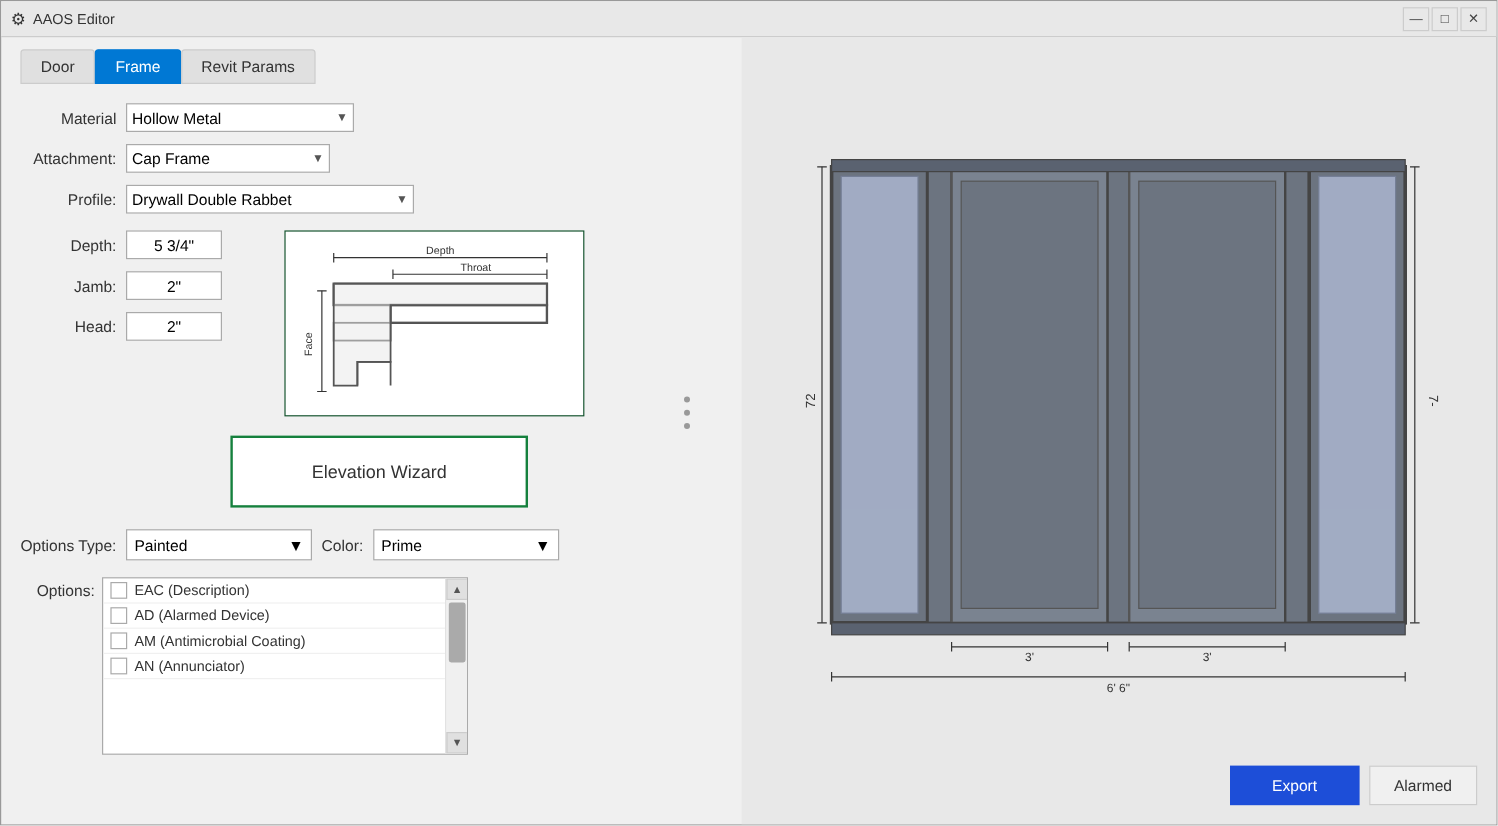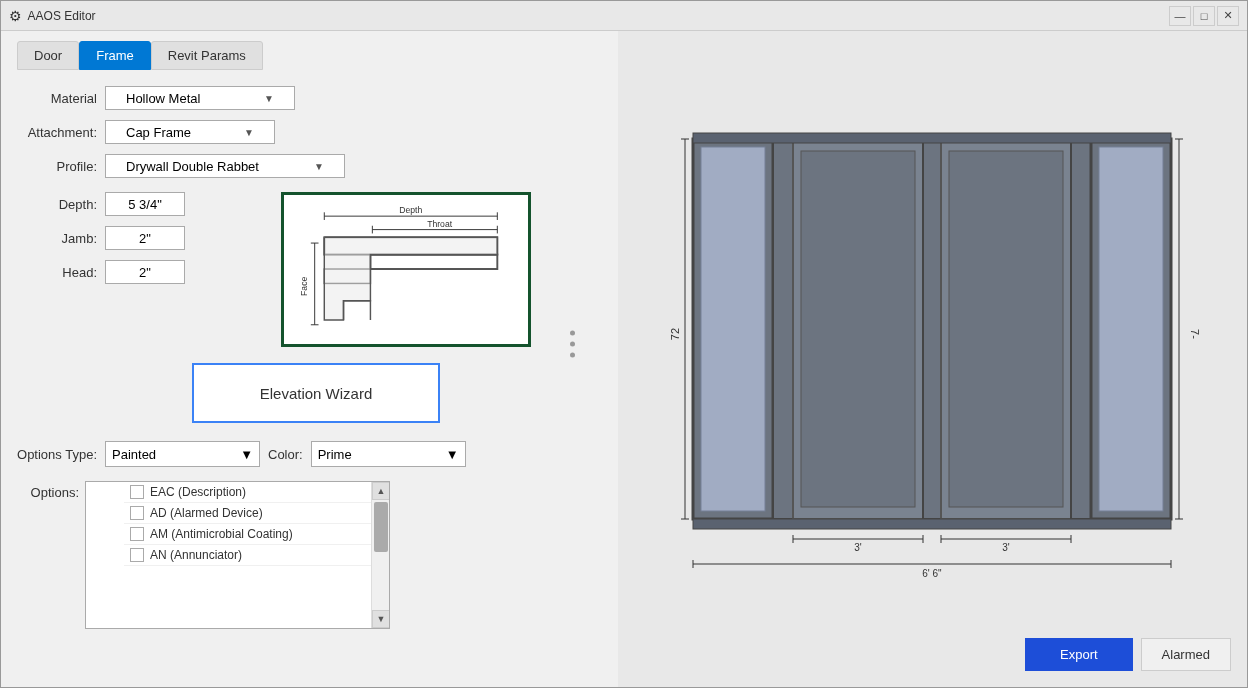--- a/index.html
+++ b/index.html
@@ -98,21 +98,21 @@
     .form-label {
       text-align: right;
       color: #333;
       min-width: 80px;
       font-size: 13px;
     }
     .form-select {
       border: 1px solid #aaa;
       background: white;
       height: 24px;
-      padding: 0 20px;
+      padding: 0 4px;
       font-size: 13px;
       display: flex;
       align-items: center;
       justify-content: space-between;
       cursor: pointer;
       position: relative;
     }
     .form-select.wide { width: 190px; }
     .form-select.medium { width: 170px; }
     .form-select.profile-w { width: 240px; }
@@ -125,31 +125,31 @@
       border: 1px solid #aaa;
       background: white;
       height: 24px;
       padding: 0 6px;
       font-size: 13px;
       width: 80px;
       text-align: center;
     }
     
     .diagram-area {
-      border: 3px solid #14532d;
+      border: 1px solid #14532d;
       background: white;
       width: 250px;
       height: 155px;
-      margin-left: 86px;
+      margin-left: 42px;
       position: relative;
       overflow: hidden;
     }
     
     .elevation-wizard-btn {
-      border: 2px solid #3b82f6;
+      border: 2px solid #15803d;
       background: white;
       width: 248px;
       height: 60px;
       font-size: 15px;
       color: #333;
       cursor: pointer;
       display: flex;
       align-items: center;
       justify-content: center;
       margin-left: 90px;
@@ -205,21 +205,20 @@
       background: white;
       width: 305px;
       height: 148px;
       overflow: hidden;
       position: relative;
       display: flex;
     }
     .options-list {
       flex: 1;
       overflow: hidden;
-      padding-left: 38px;
     }
     .option-item {
       display: flex;
       align-items: center;
       gap: 6px;
       padding: 3px 6px;
       font-size: 12px;
       color: #333;
       border-bottom: 1px solid #f0f0f0;
     }

